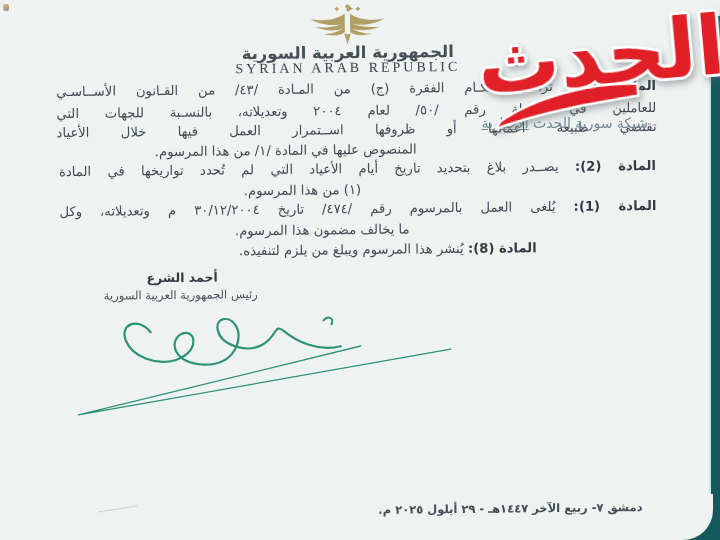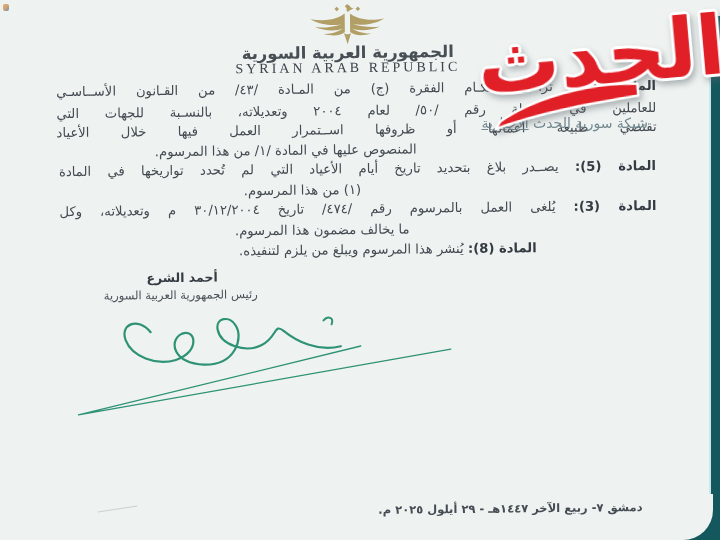--- a/index.html
+++ b/index.html
@@ -82,23 +82,23 @@
     </g>
   </svg>
 
   <div class="title-ar">الجمهورية العربية السورية</div>
   <div class="title-en">SYRIAN ARAB REPUBLIC</div>
 
   <div class="bline just pos-l0"><span class="blabel">المادة (٢):</span><span> تراعى أحكـام الفقرة (ج) من المـادة /٤٣/ من القـانون الأســاسـي</span></div>
   <div class="bline just pos-l1"><span class="blabel"></span><span>للعاملين في الدولة رقم /٥٠/ لعام ٢٠٠٤ وتعديلاته، بالنسـبة للجهات التي</span></div>
   <div class="bline just pos-l2"><span class="blabel"></span><span>تقتضي طبيعة أعمالها أو ظروفها اســتمرار العمل فيها خلال الأعياد</span></div>
   <div class="bline pos-l3"><span class="blabel"></span><span>المنصوص عليها في المادة /١/ من هذا المرسوم.</span></div>
-  <div class="bline just pos-l4"><span class="blabel">المادة (5):</span><span> يصــدر بلاغ بتحديد تاريخ أيام الأعياد التي لم تُحدد تواريخها في المادة</span></div>
+  <div class="bline just pos-l4"><span class="blabel">المادة (2):</span><span> يصــدر بلاغ بتحديد تاريخ أيام الأعياد التي لم تُحدد تواريخها في المادة</span></div>
   <div class="bline pos-l5"><span class="blabel"></span><span>(١) من هذا المرسوم.</span></div>
-  <div class="bline just pos-l6"><span class="blabel">المادة (3):</span><span> يُلغى العمل بالمرسوم رقم /٤٧٤/ تاريخ ٣٠/١٢/٢٠٠٤ م وتعديلاته، وكل</span></div>
+  <div class="bline just pos-l6"><span class="blabel">المادة (1):</span><span> يُلغى العمل بالمرسوم رقم /٤٧٤/ تاريخ ٣٠/١٢/٢٠٠٤ م وتعديلاته، وكل</span></div>
   <div class="bline pos-l7"><span class="blabel"></span><span>ما يخالف مضمون هذا المرسوم.</span></div>
   <div class="bline pos-l8"><span class="blabel">المادة (8):</span><span> يُنشر هذا المرسوم ويبلغ من يلزم لتنفيذه.</span></div>
 
   <div class="sig-name">أحمد الشرع</div>
   <div class="sig-title">رئيس الجمهورية العربية السورية</div>
 
   <svg class="sig-svg" viewBox="0 0 410 130">
     <g fill="none" stroke="#2e9274" stroke-linecap="round" stroke-linejoin="round">
       <path stroke-width="2.2" d="M95,30 C82,14 64,22 70,38 C76,54 100,64 120,58 C145,50 140,26 126,32 C112,39 118,62 148,63 C180,64 188,36 180,24 C174,14 160,16 162,28 C165,44 190,52 206,44 C222,36 218,22 228,30 C240,40 262,52 285,46"></path>
       <path stroke-width="2" d="M268,20 C272,15 279,17 276,24"></path>

